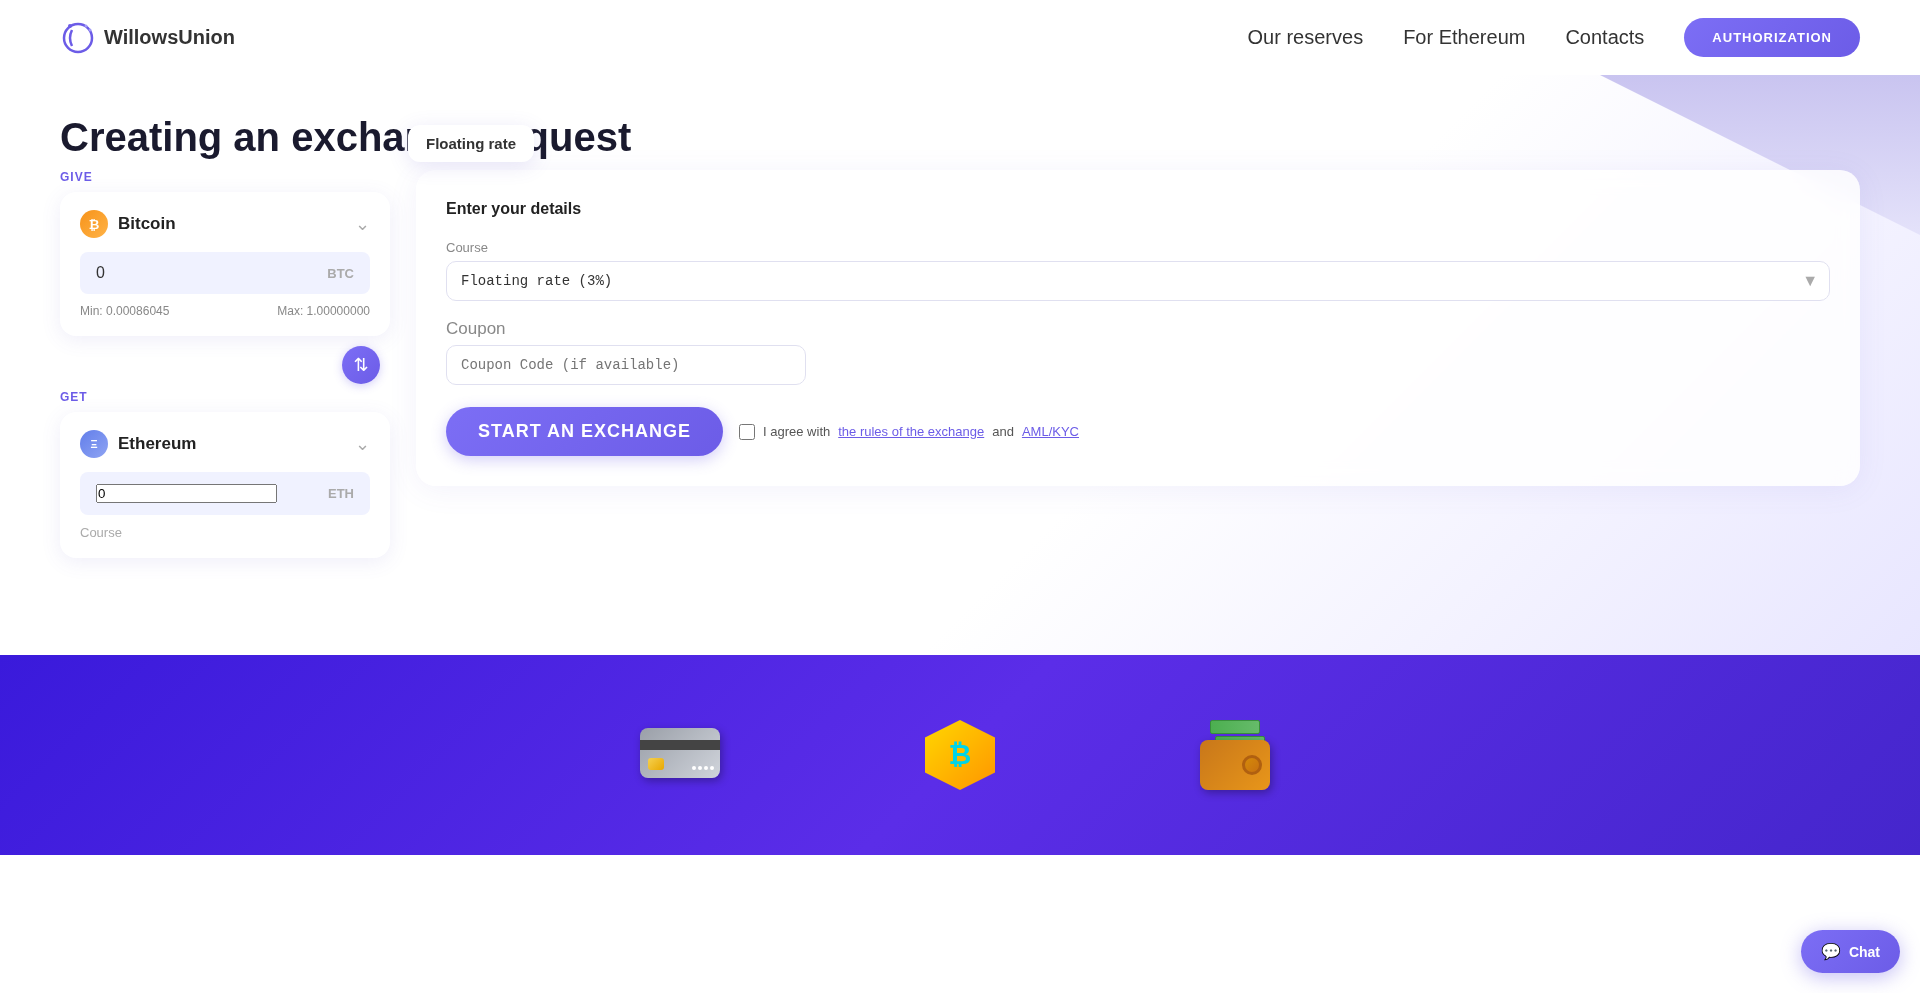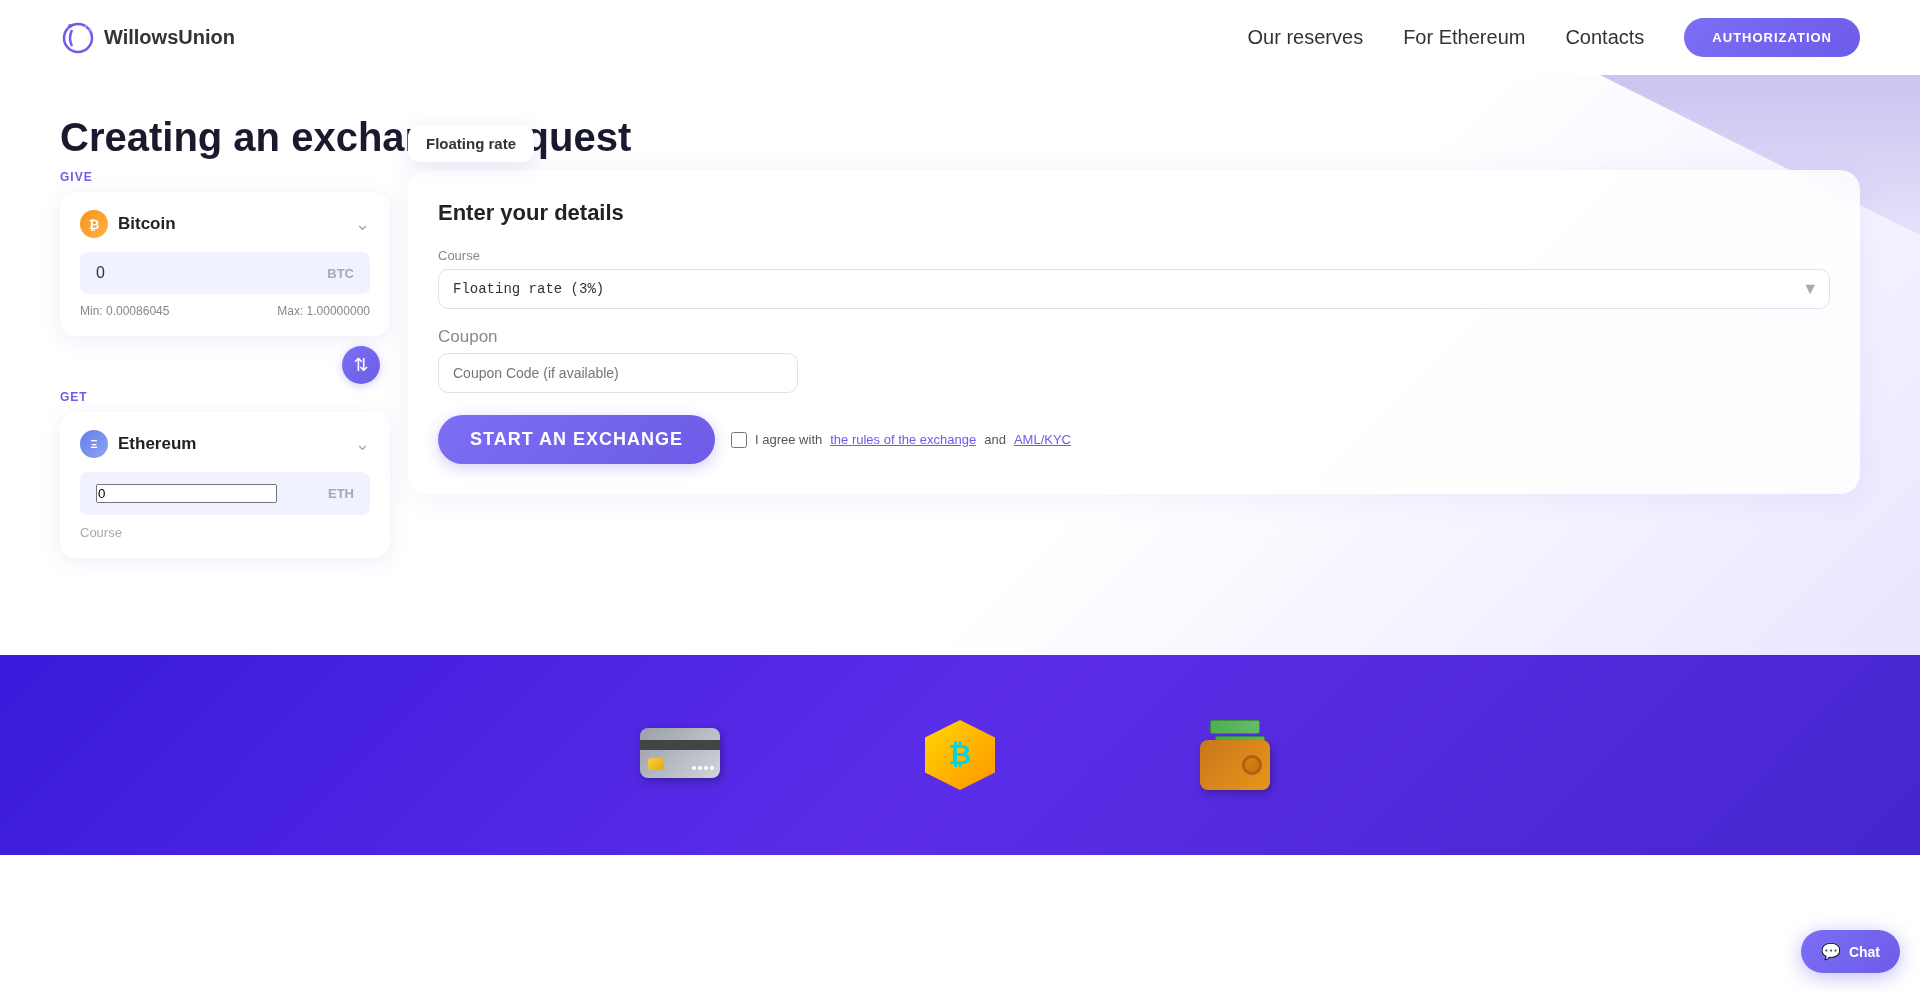--- a/index.html
+++ b/index.html
@@ -33,21 +33,21 @@
       background: linear-gradient(180deg, #c9c4f0 0%, #e4e2fa 100%);
       clip-path: polygon(100% 0, 0 0, 100% 100%);
     }
     .hero h1 { font-size: 40px; font-weight: 800; color: #1a1a2e; margin-bottom: 10px; }
     .hero p { font-size: 15px; color: #666; margin-bottom: 30px; }
 
     
     .label-blue { color: #6c5ce7; font-size: 12px; font-weight: 700; letter-spacing: 1px; text-transform: uppercase; margin-bottom: 8px; }
 
     
-    .exchange-area { display: flex; gap: 18px; align-items: flex-start; position: relative; z-index: 2; }
+    .exchange-area { display: flex; gap: 26px; align-items: flex-start; position: relative; z-index: 2; }
 
     
     .left-panel { width: 330px; }
     .currency-card {
       background: #fff; border-radius: 16px; padding: 18px 20px;
       box-shadow: 0 4px 20px rgba(100,90,200,0.10); margin-bottom: 10px;
     }
     .currency-card-header {
       display: flex; align-items: center; justify-content: space-between;
       margin-bottom: 14px;
@@ -95,36 +95,36 @@
       color: #fff; font-size: 18px; box-shadow: 0 2px 10px rgba(108,92,231,0.3);
     }
 
     
     .right-panel {
       flex: 1; background: rgba(255,255,255,0.85);
       border-radius: 20px; padding: 30px;
       box-shadow: 0 4px 30px rgba(100,90,200,0.08);
       backdrop-filter: blur(10px);
     }
-    .right-panel h2 { font-size: 22px; font-weight: 700; margin-bottom: 22px; }
+    .right-panel h2 { font-size: 16px; font-weight: 700; margin-bottom: 22px; }
     .form-row { display: flex; gap: 16px; margin-bottom: 18px; }
     .form-group { flex: 1; }
     .form-group label { display: block; font-size: 13px; color: #888; margin-bottom: 6px; }
     .form-group input, .form-group select {
       width: 100%; border: 1.5px solid #e0e0f0; border-radius: 10px;
       padding: 11px 14px; font-size: 14px; color: #333; background: #fff; outline: none;
     }
     .select-wrap { position: relative; }
     .select-wrap select { appearance: none; cursor: pointer; font-family: Liberation Mono, monospace; }
     .select-wrap .caret { position: absolute; right: 12px; top: 50%; transform: translateY(-50%); color: #aaa; pointer-events: none; }
     .coupon-group { margin-bottom: 22px; }
     .coupon-group label { display: block; font-size: 17px; color: #888; margin-bottom: 6px; }
     .coupon-group input {
       width: 100%; border: 1.5px solid #e0e0f0; border-radius: 10px;
-      padding: 11px 14px; font-size: 14px; color: #333; background: #fff; outline: none;
+      padding: 11px 14px; font-size: 14px; color: #333; background: #fff; outline: none; font-family: Liberation Mono, monospace;
     }
     .start-row { display: flex; align-items: center; gap: 16px; }
     .start-btn {
       background: linear-gradient(135deg, #7c6ef5, #6c5ce7);
       color: #fff; border: none; border-radius: 25px;
       padding: 14px 32px; font-size: 18px; font-weight: 700;
       letter-spacing: 1px; cursor: pointer; text-transform: uppercase;
       box-shadow: 0 4px 15px rgba(108,92,231,0.3);
     }
     .agree-wrap { display: flex; align-items: center; gap: 8px; font-size: 13px; color: #555; }

